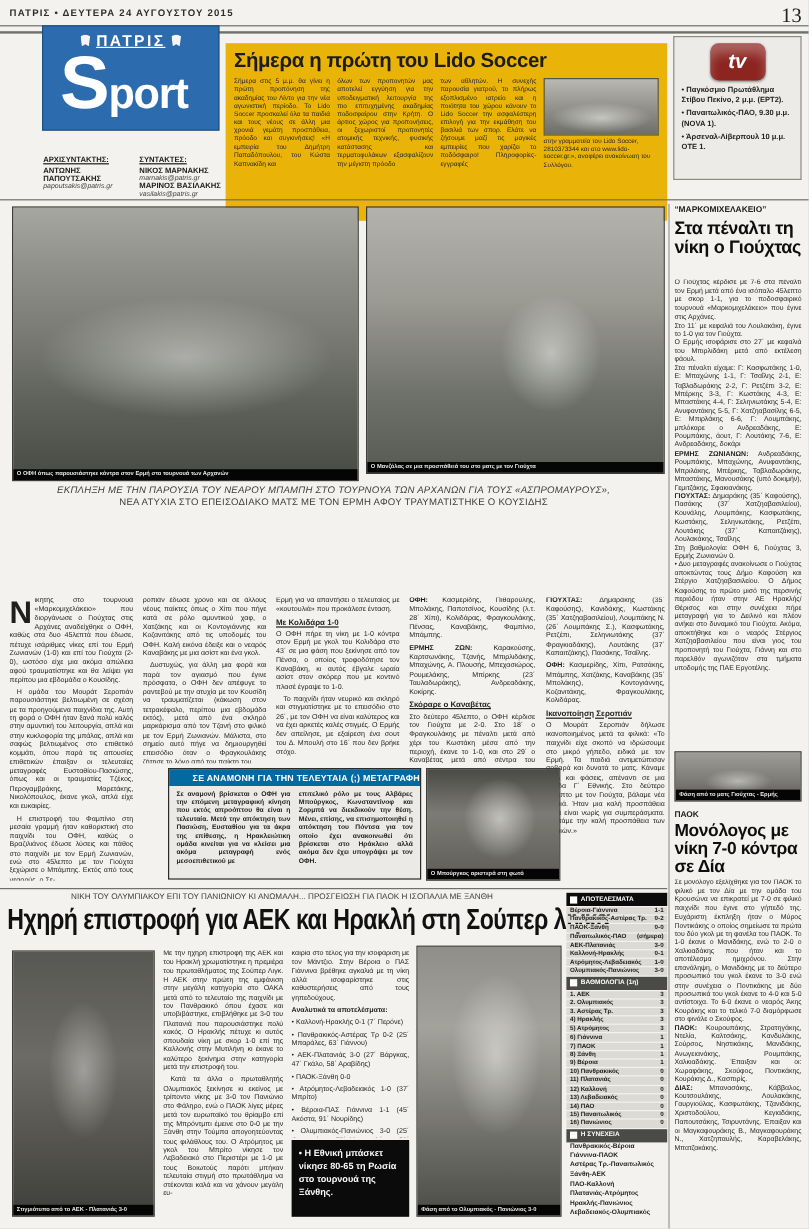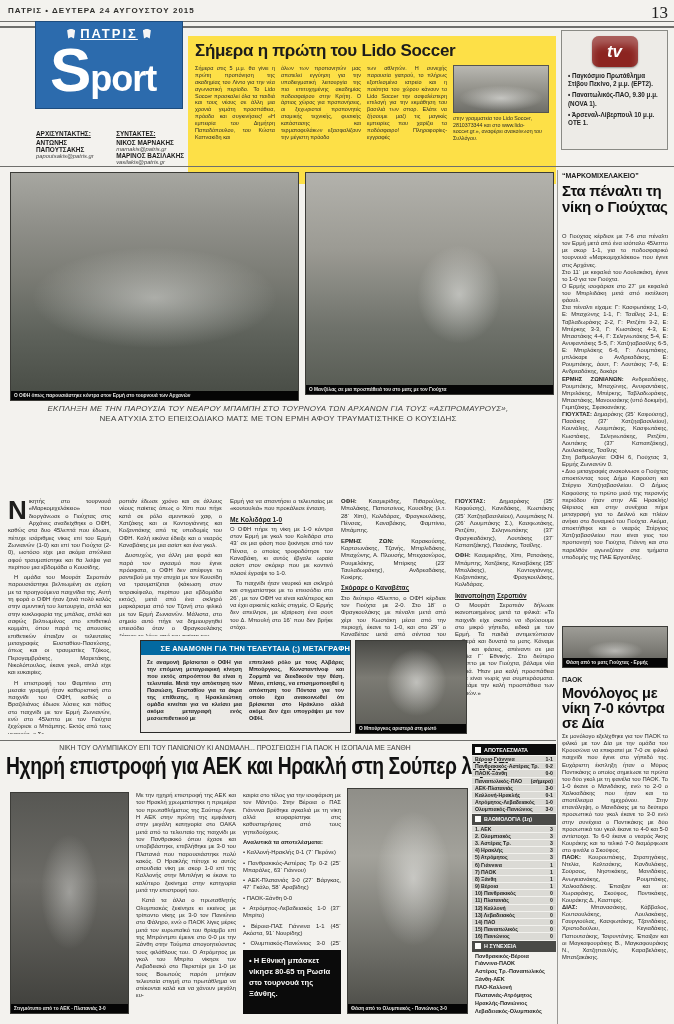--- a/index.html
+++ b/index.html
@@ -15,21 +15,21 @@
   .logo-mast .mast-word{color:#fff;font-weight:bold;font-size:13px;letter-spacing:2px;text-decoration:underline;}
   .crest{width:8px;height:10px;background:#f5f5f5;clip-path:polygon(50% 0,100% 18%,86% 100%,50% 84%,14% 100%,0 18%);}
   .sportword{color:#fff;font-weight:800;font-size:36px;line-height:0.9;padding-left:14px;margin-top:1px;letter-spacing:-1px;}
   .sportword::first-letter{font-size:62px;}
   
   .credits{position:absolute;left:36px;top:130px;width:160px;display:flex;gap:10px;}
   .cred-role{font-size:6.4px;font-weight:bold;text-decoration:underline;margin-bottom:2px;}
   .cred-name{font-size:6.4px;font-weight:bold;}
   .cred-mail{font-size:5.8px;font-style:italic;color:#444;}
   
-  .lido-box{position:absolute;left:188px;top:36px;width:368px;height:148px;background:#fde047;padding:5px 7px;box-sizing:border-box;}
+  .lido-box{position:absolute;left:188px;top:36px;width:368px;height:148px;background:#eab308;padding:5px 7px;box-sizing:border-box;}
   .lido-title{font-size:17px;font-weight:800;margin:0 0 4px 0;letter-spacing:-0.3px;}
   .lido-cols{display:flex;gap:6px;}
   .lido-col{width:84px;font-size:5.5px;line-height:1.25;text-align:justify;color:#2a2a28;}
   .lido-last{width:96px;}
   .lido-photo{width:96px;height:48px;background:radial-gradient(ellipse 60px 18px at 50% 70%,rgba(240,240,238,.6),rgba(0,0,0,0) 70%),linear-gradient(180deg,#b9b8b2 0%,#97968f 45%,#6e6e68 100%);border:1px solid #55554f;box-sizing:border-box;margin-bottom:2px;}
   .lido-caption{font-size:5.3px;line-height:1.25;color:#2a2a28;}
   
   .tv-box{position:absolute;left:561px;top:30px;width:107px;height:120px;border:1px solid #8a8a85;background:#edebe7;padding:4px 6px;box-sizing:border-box;}
   .tv-icon{width:46px;height:31px;background:#8c2420;border-radius:7px;margin:1px auto 5px auto;display:flex;align-items:center;justify-content:center;box-shadow:inset 0 9px 9px rgba(255,255,255,.28),0 1px 2px rgba(0,0,0,.4);}
   .tv-icon span{color:#fff;font-weight:800;font-style:italic;font-size:17px;line-height:1;}

